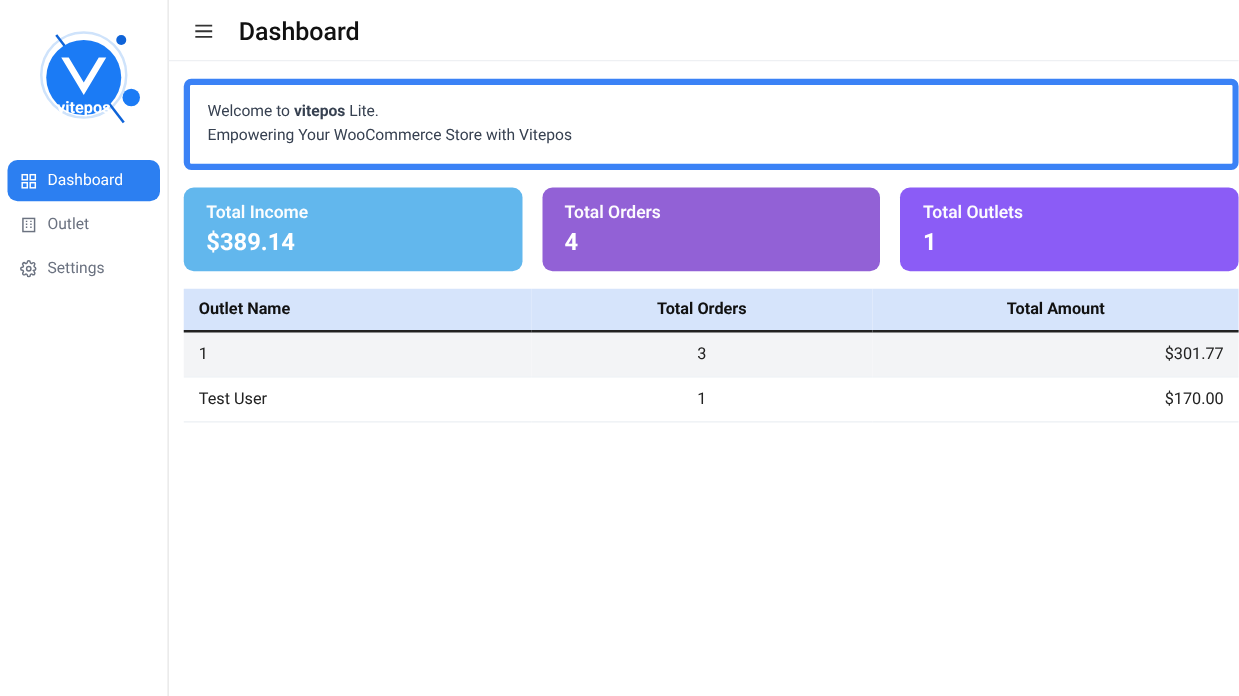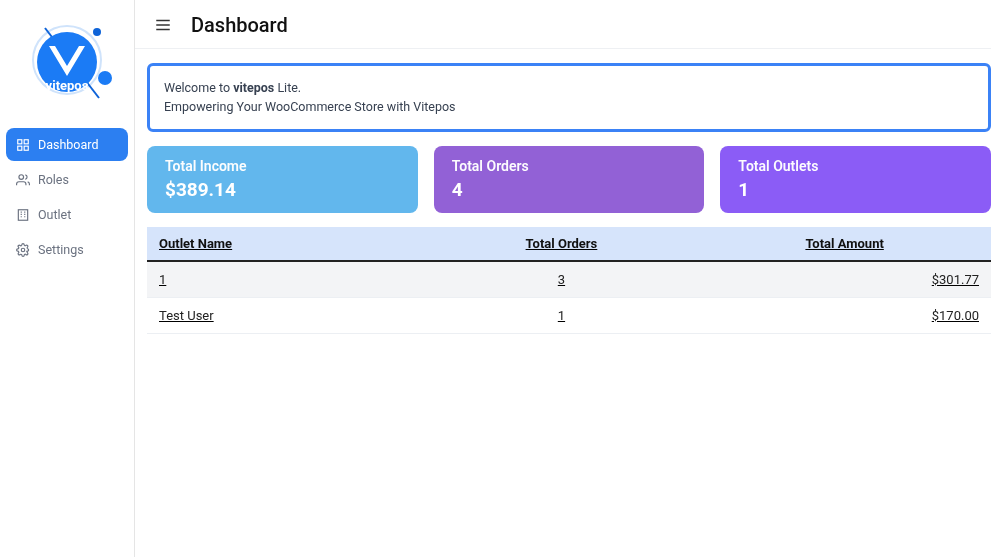--- a/index.html
+++ b/index.html
@@ -15,32 +15,32 @@
     .nav-item .ico { width: 14px; height: 14px; display: inline-flex; align-items: center; justify-content: center; }
     
     .main { flex: 1; display: flex; flex-direction: column; min-width: 0; }
     .topbar { display: flex; align-items: center; gap: 14px; padding: 12px 14px 10px; border-bottom: 1px solid #eef0f3; }
     .topbar h1 { font-size: 20px; font-weight: 500; color: #111; }
     .hamburger { cursor: pointer; padding: 4px; }
     .hamburger svg { display: block; }
     
     .content { padding: 14px 0 0 12px; display: flex; flex-direction: column; gap: 14px; }
     
-    .welcome-card { border: 3px solid #3b82f6; border-radius: 6px; padding: 12px 14px; font-size: 12.5px; color: #374151; line-height: 1.55; margin-right: 0; }
+    .welcome-card { border: 5px solid #3b82f6; border-radius: 6px; padding: 12px 14px; font-size: 12.5px; color: #374151; line-height: 1.55; margin-right: 0; }
     .welcome-card b { font-weight: 700; }
     
     .stats { display: flex; gap: 16px; margin-right: 0; }
     .stat-card { flex: 1; border-radius: 8px; color: #fff; padding: 12px 18px; }
     .stat-card .label { font-size: 14px; font-weight: 600; opacity: 0.98; }
     .stat-card .value { font-size: 19px; font-weight: 700; margin-top: 4px; }
     .stat-blue   { background: #62b7ed; }
     .stat-purple { background: #9261d6; }
     .stat-green  { background: #8b5cf6; }
     
-    .table-wrap { margin-right: 0; text-decoration: underline; }
+    .table-wrap { margin-right: 0; }
     table { width: 100%; border-collapse: collapse; }
     thead th { background: #d6e4fb; font-size: 13px; font-weight: 700; color: #111; padding: 9px 12px; text-align: left; border-bottom: 2px solid #222; }
     thead th:nth-child(2) { text-align: center; }
     thead th:nth-child(3) { text-align: center; }
     tbody td { font-size: 13px; color: #222; padding: 10px 12px; border-bottom: 1px solid #eceff3; }
     tbody td:nth-child(2) { text-align: center; }
     tbody td:nth-child(3) { text-align: right; }
     tbody tr:nth-child(odd) { background: #f3f4f6; }
     tbody tr:nth-child(even) { background: #fff; }
   </style>
@@ -63,31 +63,20 @@
     <div class="nav-item active">
       <span class="ico">
         <svg width="14" height="14" viewBox="0 0 24 24" fill="none" stroke="currentColor" stroke-width="2">
             <rect x="3" y="3" width="7" height="7"></rect>
             <rect x="14" y="3" width="7" height="7"></rect>
             <rect x="14" y="14" width="7" height="7"></rect>
             <rect x="3" y="14" width="7" height="7"></rect>
           </svg>
       </span>
       <span>Dashboard</span>
-    </div>
-    <div class="nav-item">
-      <span class="ico">
-        <svg width="14" height="14" viewBox="0 0 24 24" fill="none" stroke="currentColor" stroke-width="2">
-            <path d="M17 21v-2a4 4 0 0 0-4-4H5a4 4 0 0 0-4 4v2"></path>
-            <circle cx="9" cy="7" r="4"></circle>
-            <path d="M23 21v-2a4 4 0 0 0-3-3.87"></path>
-            <path d="M16 3.13a4 4 0 0 1 0 7.75"></path>
-          </svg>
-      </span>
-      <span>Roles</span>
     </div>
     <div class="nav-item">
       <span class="ico">
         <svg width="14" height="14" viewBox="0 0 24 24" fill="none" stroke="currentColor" stroke-width="2">
             <rect x="4" y="3" width="16" height="18"></rect>
             <line x1="8" y1="7" x2="10" y2="7"></line>
             <line x1="14" y1="7" x2="16" y2="7"></line>
             <line x1="8" y1="11" x2="10" y2="11"></line>
             <line x1="14" y1="11" x2="16" y2="11"></line>
             <line x1="8" y1="15" x2="10" y2="15"></line>

